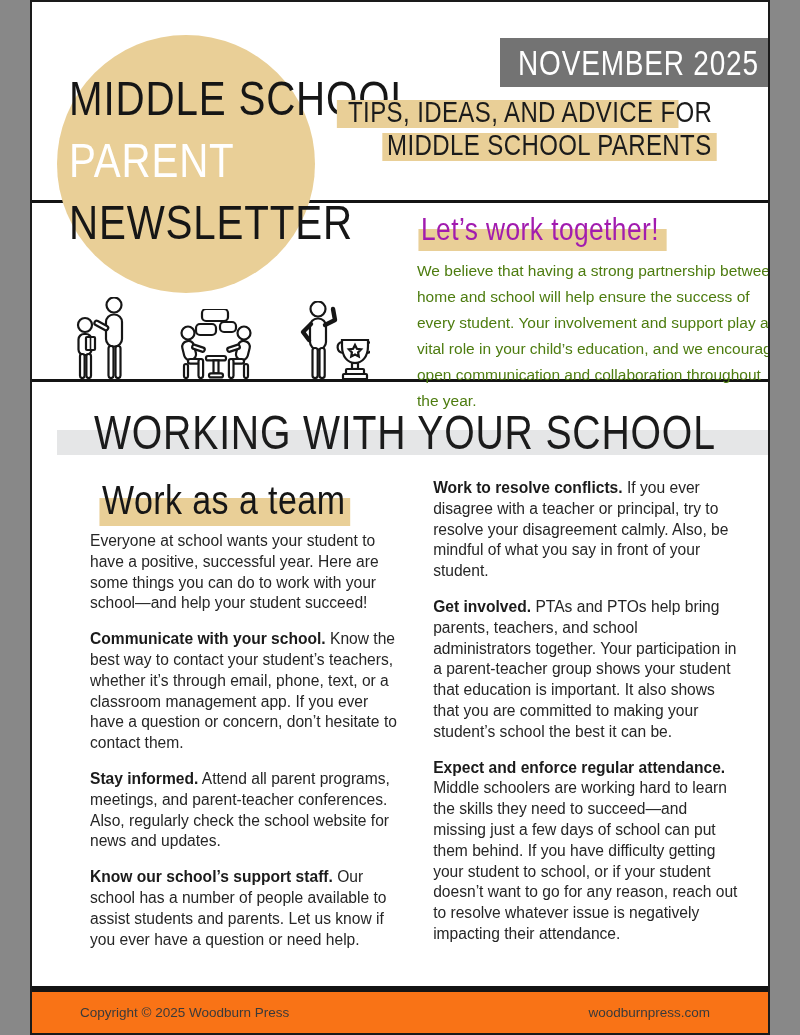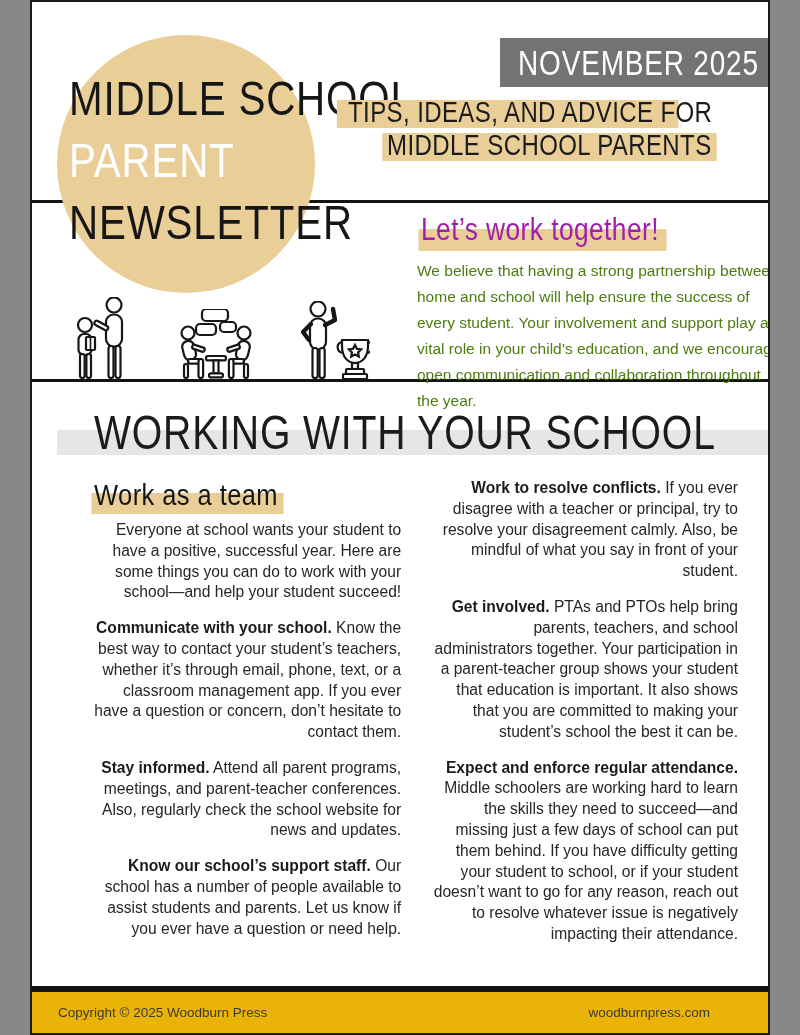--- a/index.html
+++ b/index.html
@@ -35,29 +35,29 @@
   .figure line { stroke:#161616; stroke-width:1.6; }
   
   .section-header { position:relative; margin-top:24px; height:58px; }
   .graybar { position:absolute; left:25px; right:0; top:24px; height:25px; background:#E5E6E7; }
   .section-header h1 { position:absolute; left:62px; top:0; margin:0; font-size:49px; line-height:52px; font-weight:400; letter-spacing:1px; color:#1b1b1b; }
   .section-header h1 span { display:inline-block; transform:scaleX(0.8); transform-origin:left center; white-space:nowrap; }
   .lede { margin:14px 40px 0 60px; font-size:15px; line-height:23px; font-weight:700; color:#1e1e1e; }
   .columns { display:flex; margin:14px 30px 0 58px; gap:32px; }
   .col-left { width:347px; }
   .col-right { width:340px; }
-  .col-left h3 { margin:0 0 8px 4px; font-size:30px; font-weight:400; letter-spacing:0.5px; color:#161616; }
+  .col-left h3 { margin:0 0 8px 12px; font-size:40px; font-weight:400; letter-spacing:0.5px; color:#161616; }
   .col-left h3 .cx { display:inline-block; transform:scaleX(0.85); transform-origin:left center; white-space:nowrap; position:relative; z-index:0; }
   .col-left h3 .cx::after { content:""; position:absolute; left:-3px; right:-6px; top:45%; bottom:-7%; background:#E9CF97; z-index:-1; }
-  .columns p { margin:0 0 15px 0; font-size:15.6px; line-height:20.8px; color:#262626;text-align:right; }
+  .columns p { margin:0 0 15px 0; font-size:15.6px; line-height:20.8px; color:#262626; }
   .columns p strong { color:#1b1b1b; }
   
   .footer { position:absolute; left:0; right:0; bottom:0; height:47px; border-top:6px solid #141414;
-    display:flex; align-items:center; justify-content:space-between; padding:0 58px 0 26px; box-sizing:border-box;
-    font-size:13.5px; color:#3a3a3a; background:#eab308; }
+    display:flex; align-items:center; justify-content:space-between; padding:0 58px 0 48px; box-sizing:border-box;
+    font-size:13.5px; color:#3a3a3a; background:#f97316; }
 </style>
 </head>
 <body>
 
 <div class="page">
 
   <div class="masthead">
     <div class="rule-mid"></div>
     <div class="brand-circle"></div>
 

